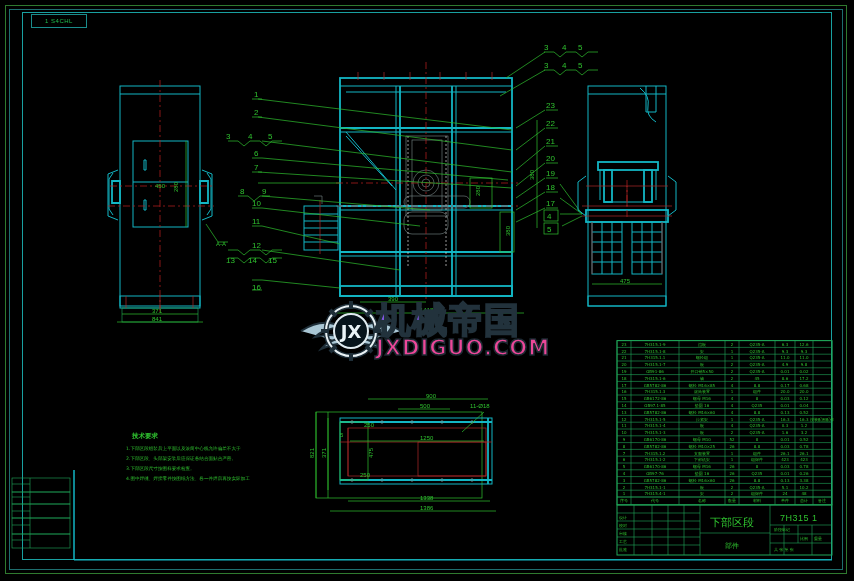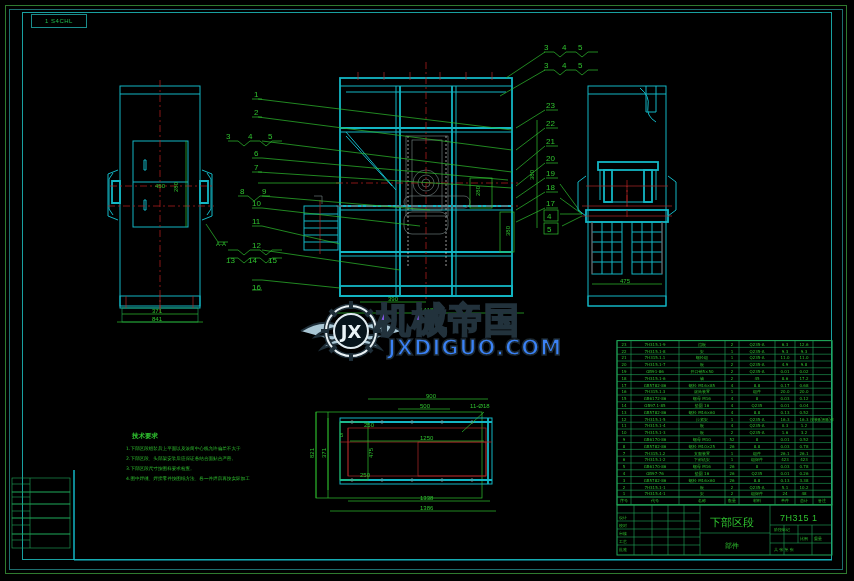--- a/index.html
+++ b/index.html
@@ -90,25 +90,25 @@
     font-family: "DejaVu Sans", sans-serif;
     font-size: 35px;
     font-weight: bold;
     color: #8b5cf6;
     -webkit-text-stroke: 2px #22323c;
     letter-spacing: 1px;
     white-space: nowrap;
   }
   .wm-en {
     position: absolute;
-    left: 92px; top: 41px;
+    left: 80px; top: 41px;
     font-family: "DejaVu Sans", sans-serif;
     font-size: 21px;
     font-weight: bold;
-    color: #3b82f6;
+    color: #ec4899;
     -webkit-text-stroke: 1.6px #1d2a33;
     letter-spacing: 1px;
     white-space: nowrap;
   }
 </style>
 </head>
 <body>
 
 <div id="app">
 

